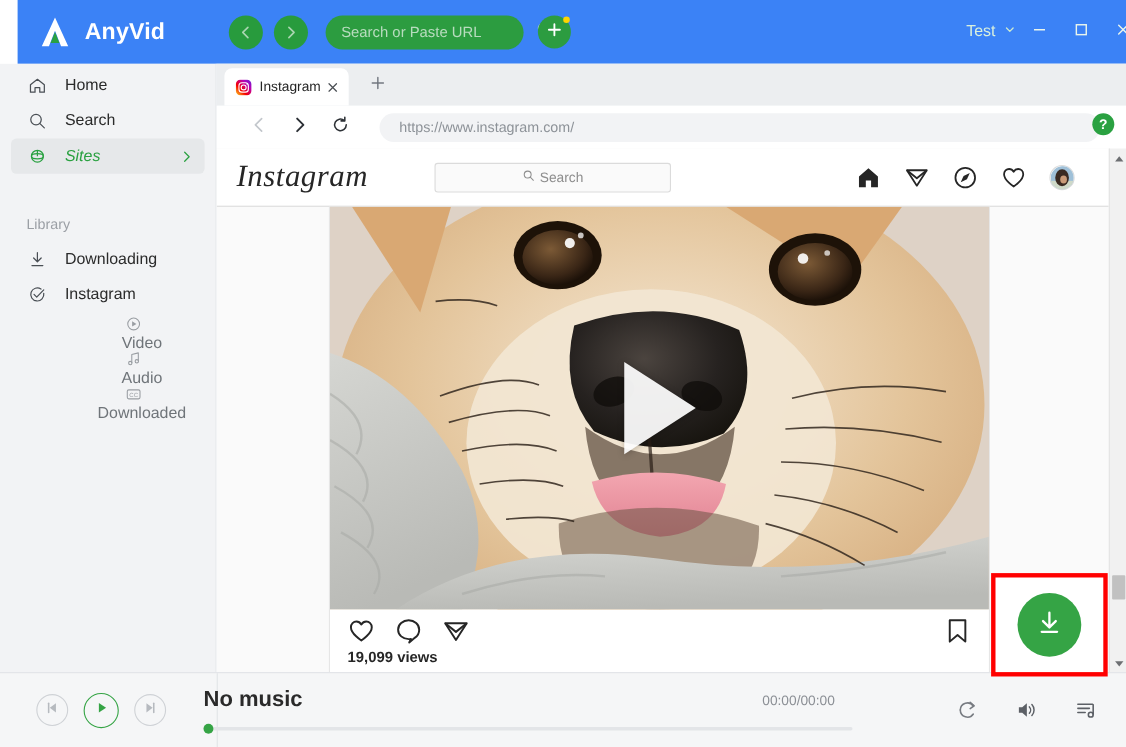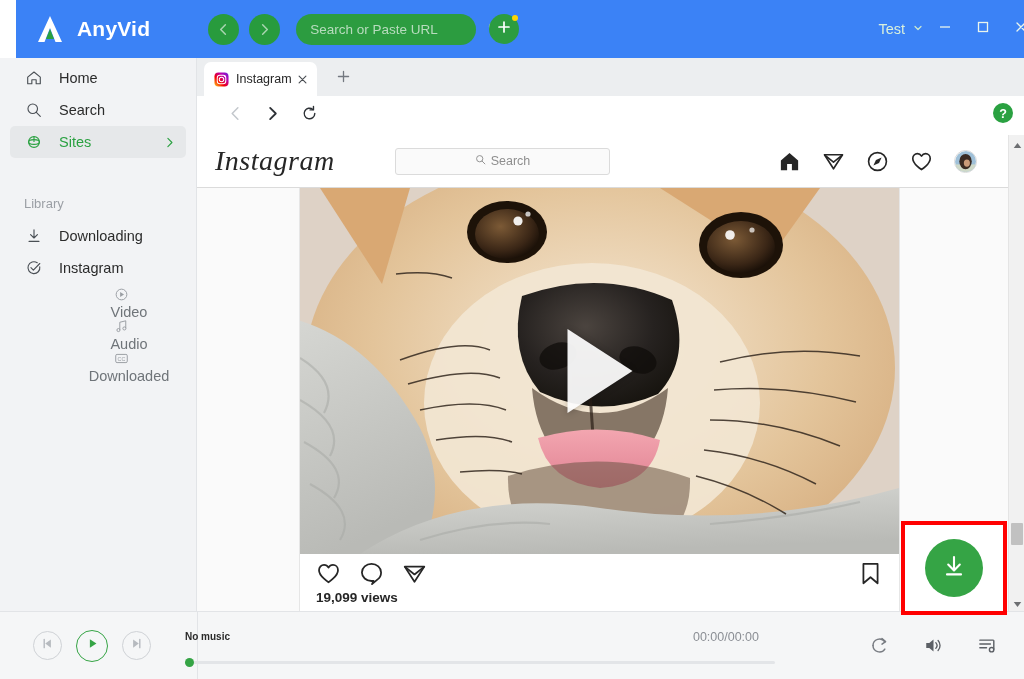--- a/index.html
+++ b/index.html
@@ -74,21 +74,21 @@
     border-radius:5px; padding-left:14px; cursor:pointer; position:relative;
   }
   .side-item.active { background:#e6e8ea; }
   .side-item .si-ico {
     width:20px; display:flex; align-items:center; justify-content:center;
     flex:0 0 20px;
   }
   .side-item .si-label {
     margin-left:15px; font-size:14.5px; color:#2b2b2b;
   }
-  .side-item.active .si-label { color:#2aa141; }
+  .side-item.active .si-label { color:#2aa141;font-style:italic; }
   .side-item .si-chev { position:absolute; right:10px; display:flex; }
   .side-gap-sm { height:4px; }
   .side-section {
     font-size:13px; color:#9b9fa5; padding:0 0 0 24px;
     margin-top:38px; margin-bottom:9px;
   }
   .side-sub { padding-left:47px;flex-direction:column; }
   .side-sub .si-label { color:#6f7479; }
 
   
@@ -231,21 +231,21 @@
   }
   .pl-controls { display:flex; align-items:center; gap:14px; margin-left:33px; }
   .pl-circ {
     width:29px; height:29px; border-radius:50%; border:1.5px solid #cfd2d6;
     display:flex; align-items:center; justify-content:center; cursor:pointer;
     background:transparent;
   }
   .pl-circ.play { width:32px; height:32px; border-color:#35a445; }
   .pl-track { margin-left:34px; width:603px; position:relative; }
   .pl-toprow { display:flex; align-items:center; height:20px; }
-  .pl-title { font-size:10px; font-weight:bold; color:#2a2a2a; }
+  .pl-title { font-size:20px; font-weight:bold; color:#2a2a2a; }
   .pl-time { margin-left:auto; font-size:12.5px; color:#8b8f95; padding-right:29px; }
   .pl-barwrap { position:relative; margin-top:14px; height:4px; }
   .pl-bar {
     position:absolute; left:0; top:0; width:590px; height:3px;
     background:#e3e5e8; border-radius:2px; cursor:pointer;
   }
   .pl-knob {
     position:absolute; left:0; top:-3px; width:9px; height:9px;
     border-radius:50%; background:#35a445; cursor:pointer;
   }
@@ -489,20 +489,23 @@
             </svg>
         </span>
       </div>
       <div class="navbtn gap">
         <span>
           <svg width="17" height="17" viewBox="0 0 18 18">
               <path d="M14.6 9 A5.6 5.6 0 1 1 12.6 4.7" fill="none" stroke="#2d3136" stroke-width="1.5" stroke-linecap="round"></path>
               <path d="M13.2 1.6 L13.2 5.2 L9.6 5.2" fill="none" stroke="#2d3136" stroke-width="1.5" stroke-linecap="round" stroke-linejoin="round"></path>
             </svg>
         </span>
+      </div>
+      <div class="addrbar">
+        <input type="text" value="https://www.instagram.com/" style="">
       </div>
     </div>
 
     <div class="helpbtn">
       <span>
         <svg width="22" height="22" viewBox="0 0 22 22">
             <circle cx="11" cy="11" r="10" fill="#2aa141"></circle>
             <text x="11" y="15.6" font-size="12.6" fill="#ffffff" text-anchor="middle" font-weight="bold" font-family="Liberation Sans, sans-serif">?</text>
           </svg>
       </span>

